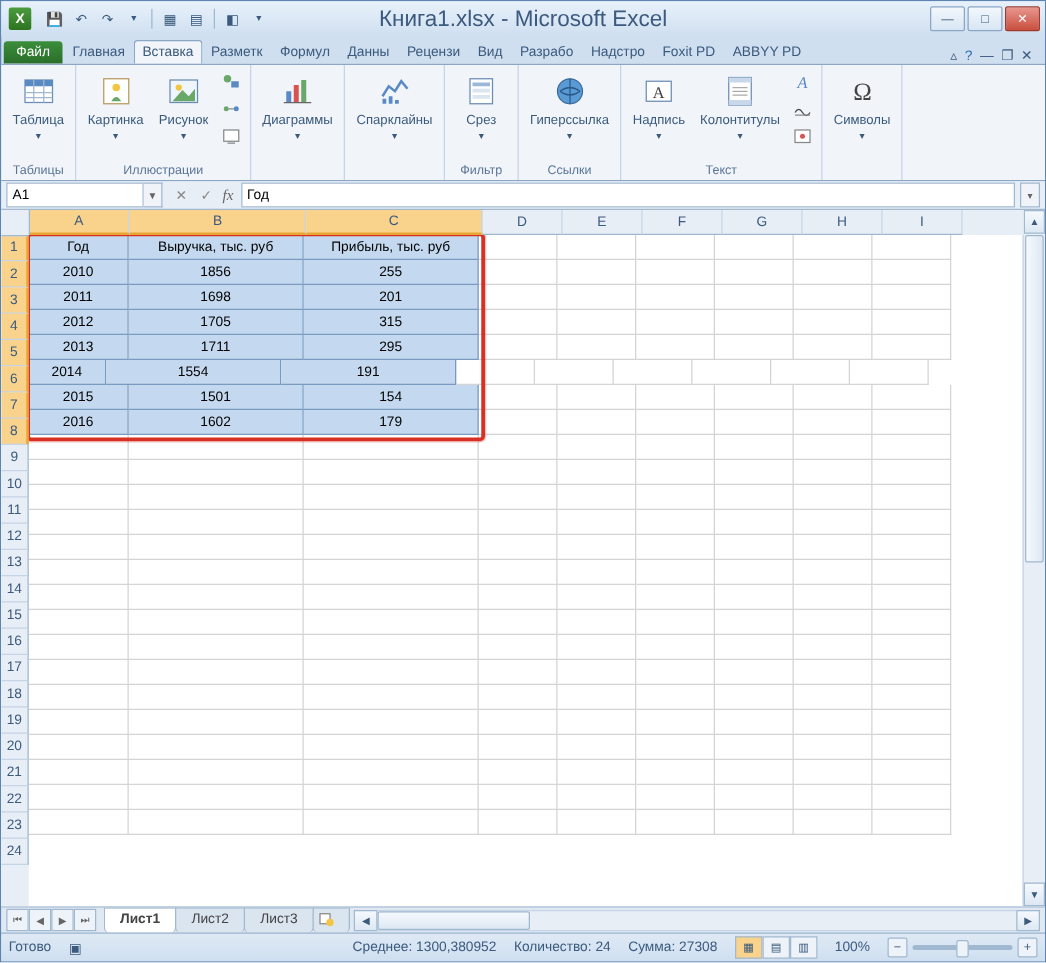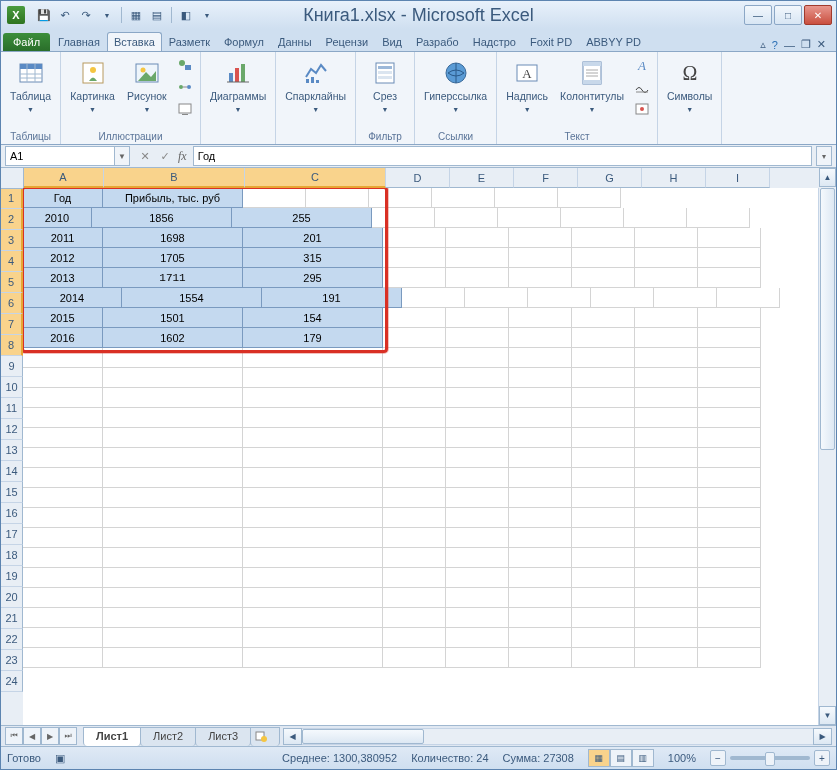--- a/index.html
+++ b/index.html
@@ -366,30 +366,31 @@
         <div class="row-h">20</div>
         <div class="row-h">21</div>
         <div class="row-h">22</div>
         <div class="row-h">23</div>
         <div class="row-h">24</div>
       </div>
     <div class="cells" id="cells">
       <div class="selection-outline" id="sel-outline" style="left: -2px; top: -2px; width: 361px; height: 161px;"></div>
     <div class="row">
           <div class="cell data" style="width: 80px;">Год</div>
+          <div class="cell data" style="width: 140px;">Выручка, тыс. руб</div>
           <div class="cell data" style="width: 140px;">Прибыль, тыс. руб</div>
           <div class="cell" style="width: 63px;"></div>
           <div class="cell" style="width: 63px;"></div>
           <div class="cell" style="width: 63px;"></div>
           <div class="cell" style="width: 63px;"></div>
           <div class="cell" style="width: 63px;"></div>
           <div class="cell" style="width: 63px;"></div>
         </div>
         <div class="row">
-          <div class="cell data" style="width: 69px;">2010</div>
+          <div class="cell data" style="width: 80px;">2010</div>
           <div class="cell data" style="width: 140px;">1856</div>
           <div class="cell data" style="width: 140px;">255</div>
           <div class="cell" style="width: 63px;"></div>
           <div class="cell" style="width: 63px;"></div>
           <div class="cell" style="width: 63px;"></div>
           <div class="cell" style="width: 63px;"></div>
           <div class="cell" style="width: 63px;"></div>
           <div class="cell" style="width: 63px;"></div>
         </div>
         <div class="row">
@@ -409,31 +410,31 @@
           <div class="cell data" style="width: 140px;">315</div>
           <div class="cell" style="width: 63px;"></div>
           <div class="cell" style="width: 63px;"></div>
           <div class="cell" style="width: 63px;"></div>
           <div class="cell" style="width: 63px;"></div>
           <div class="cell" style="width: 63px;"></div>
           <div class="cell" style="width: 63px;"></div>
         </div>
         <div class="row">
           <div class="cell data" style="width: 80px;">2013</div>
-          <div class="cell data" style="width: 140px; font-family: Liberation Mono, monospace;">1711</div>
+          <div class="cell data" style="width: 140px;">1711</div>
           <div class="cell data" style="width: 140px;">295</div>
           <div class="cell" style="width: 63px;"></div>
           <div class="cell" style="width: 63px;"></div>
           <div class="cell" style="width: 63px;"></div>
           <div class="cell" style="width: 63px;"></div>
           <div class="cell" style="width: 63px;"></div>
           <div class="cell" style="width: 63px;"></div>
         </div>
         <div class="row">
-          <div class="cell data" style="width: 99px;">2014</div>
+          <div class="cell data" style="width: 62px;">2014</div>
           <div class="cell data" style="width: 140px;">1554</div>
           <div class="cell data" style="width: 140px;">191</div>
           <div class="cell" style="width: 63px;"></div>
           <div class="cell" style="width: 63px;"></div>
           <div class="cell" style="width: 63px;"></div>
           <div class="cell" style="width: 63px;"></div>
           <div class="cell" style="width: 63px;"></div>
           <div class="cell" style="width: 63px;"></div>
         </div>
         <div class="row">

